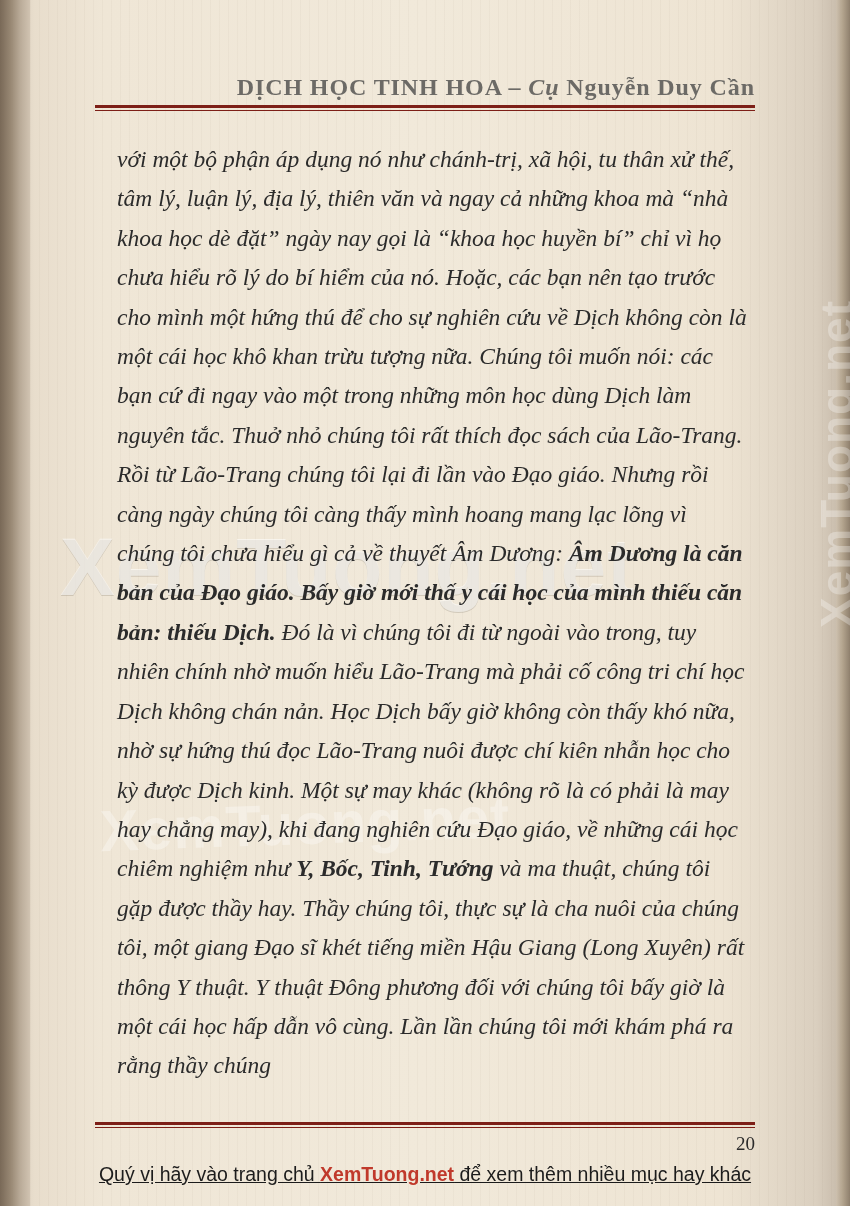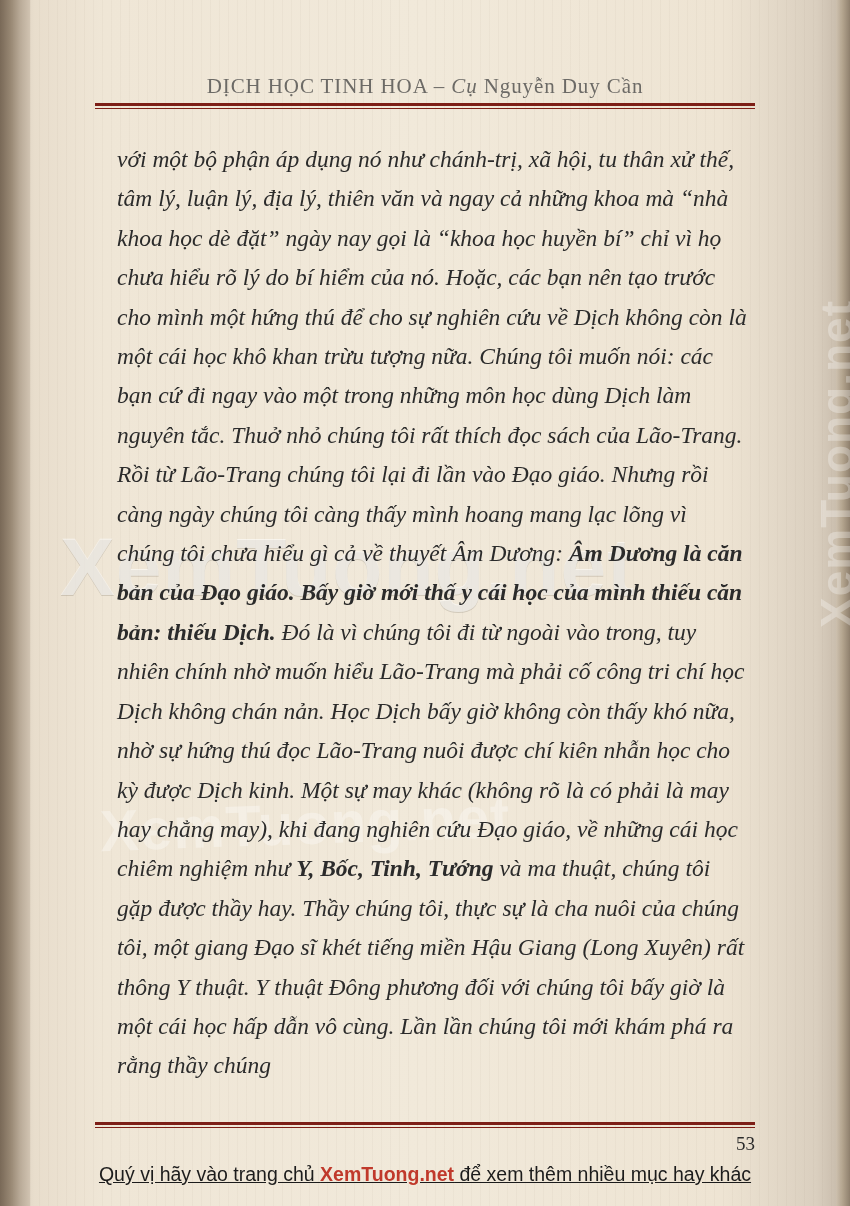--- a/index.html
+++ b/index.html
@@ -55,25 +55,26 @@
   
   .header {
     position: absolute;
     top: 74px;
     left: 0;
     width: 660px;
     text-align: center;
   }
   .header-title {
     font-family: "Liberation Serif", serif;
-    font-size: 21px;
-    font-weight: normal;
+    font-size: 24px;
+    font-weight: bold;
     letter-spacing: 0.9px;
     color: #6c6a66;
     white-space: nowrap;
+    text-align: right;
   }
   .header-title .ital {
     font-style: italic;
   }
   .header-rule {
     margin-top: 4px;
     height: 3px;
     background: #7d1f17;
     width: 660px;
   }
@@ -215,17 +216,17 @@
     </div>
 
     <div class="body-text">
       <p><span>với một bộ phận áp dụng nó như chánh-trị, xã hội, tu thân xử thế, tâm lý, luận lý, địa lý, thiên văn và ngay cả những khoa mà “nhà khoa học dè đặt” ngày nay gọi là “khoa học huyền bí” chỉ vì họ chưa hiểu rõ lý do bí hiểm của nó. Hoặc, các bạn nên tạo trước cho mình một hứng thú để cho sự nghiên cứu về Dịch không còn là một cái học khô khan trừu tượng nữa. Chúng tôi muốn nói: các bạn cứ đi ngay vào một trong những môn học dùng Dịch làm nguyên tắc. Thuở nhỏ chúng tôi rất thích đọc sách của Lão-Trang. Rồi từ Lão-Trang chúng tôi lại đi lần vào Đạo giáo. Nhưng rồi càng ngày chúng tôi càng thấy mình hoang mang lạc lõng vì chúng tôi chưa hiểu gì cả về thuyết Âm Dương: </span><b>Âm Dương là căn bản của Đạo giáo. Bấy giờ mới thấ y cái học của mình thiếu căn bản: thiếu Dịch.</b><span> Đó là vì chúng tôi đi từ ngoài vào trong, tuy nhiên chính nhờ muốn hiểu Lão-Trang mà phải cố công tri chí học Dịch không chán nản. Học Dịch bấy giờ không còn thấy khó nữa, nhờ sự hứng thú đọc Lão-Trang nuôi được chí kiên nhẫn học cho kỳ được Dịch kinh. Một sự may khác (không rõ là có phải là may hay chẳng may), khi đang nghiên cứu Đạo giáo, về những cái học chiêm nghiệm như </span><b>Y, Bốc, Tinh, Tướng</b><span> và ma thuật, chúng tôi gặp được thầy hay. Thầy chúng tôi, thực sự là cha nuôi của chúng tôi, một giang Đạo sĩ khét tiếng miền Hậu Giang (Long Xuyên) rất thông Y thuật. Y thuật Đông phương đối với chúng tôi bấy giờ là một cái học hấp dẫn vô cùng. Lần lần chúng tôi mới khám phá ra rằng thầy chúng</span></p>
     </div>
 
   </div>
 
   <div class="footer-rule"></div>
   <div class="footer-rule2"></div>
-  <div class="page-number">53</div>
+  <div class="page-number">20</div>
 
   <div class="footer-note"><span>Quý vị hãy vào trang chủ </span><span class="brand">XemTuong.net</span><span> để xem thêm nhiều mục hay khác</span></div>
 
 </div>
 
 </body></html>

